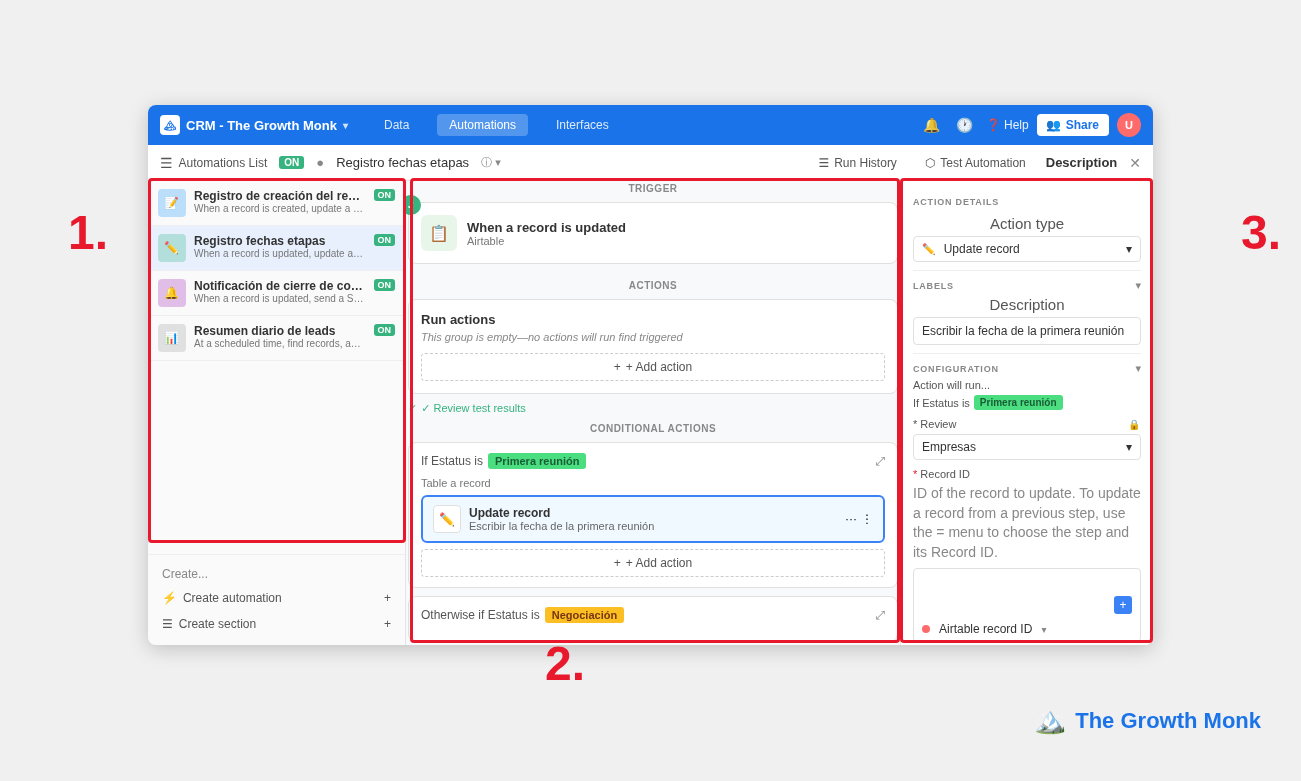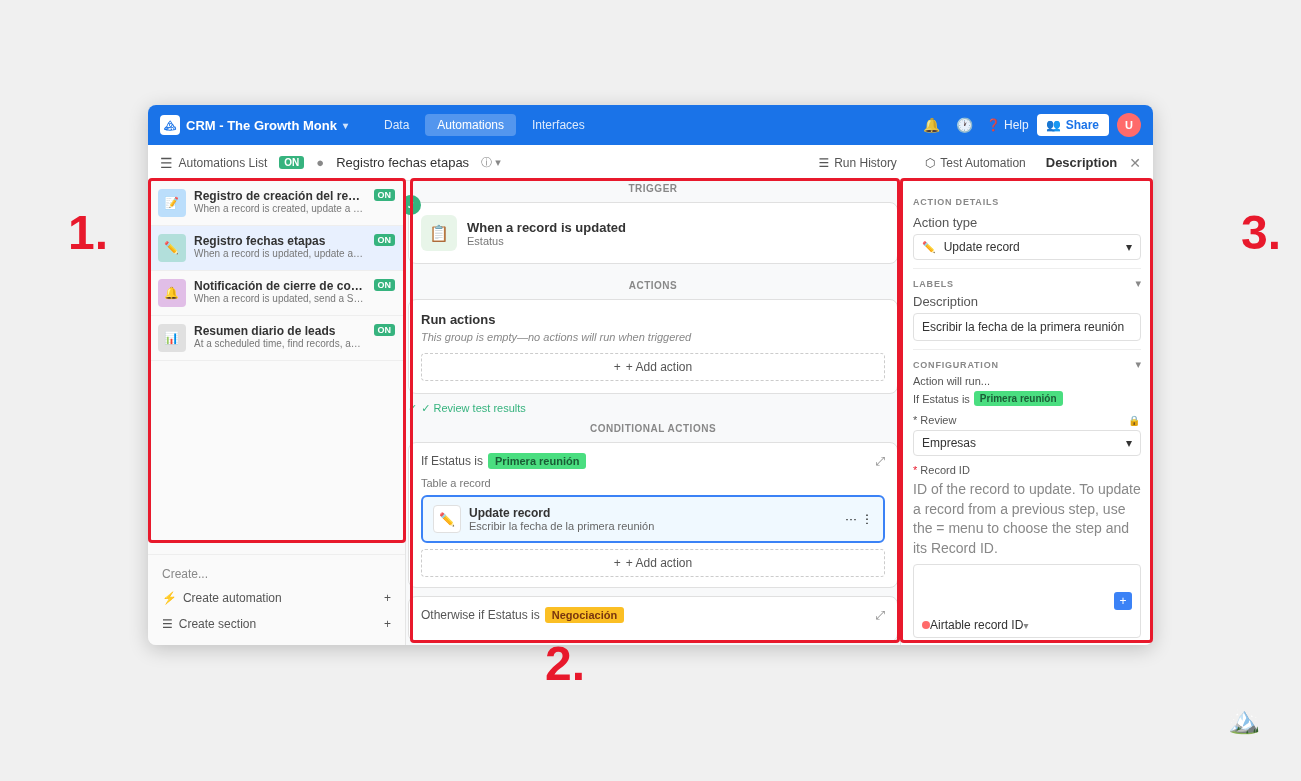--- a/index.html
+++ b/index.html
@@ -97,21 +97,21 @@
       color: #1a73e8;
       font-size: 10px;
       font-weight: 900;
     }
     .nav-chevron {
       color: rgba(255,255,255,0.8);
       font-size: 10px;
     }
     .nav-tabs {
       display: flex;
-      gap: 4px;
+      gap: 16px;
       margin-left: 8px;
     }
     .nav-tab {
       padding: 4px 12px;
       border-radius: 4px;
       color: rgba(255,255,255,0.85);
       font-size: 12px;
       cursor: pointer;
     }
     .nav-tab.active {
@@ -533,23 +533,24 @@
     .section-heading {
       font-size: 9px;
       font-weight: 700;
       color: #888;
       letter-spacing: 0.8px;
       text-transform: uppercase;
       margin-bottom: 8px;
       margin-top: 4px;
     }
     .prop-label {
-      font-size: 13px;
+      font-size: 15px;
       color: #555;
       margin-bottom: 4px;
+      text-align: center;
     }
     .prop-select {
       display: flex;
       align-items: center;
       justify-content: space-between;
       border: 1px solid #e0e0e0;
       border-radius: 4px;
       padding: 5px 8px;
       font-size: 12px;
       color: #333;
@@ -657,21 +658,21 @@
       align-items: center;
       justify-content: space-between;
       border: 1px solid #e0e0e0;
       border-radius: 4px;
       padding: 5px 8px;
       margin-bottom: 8px;
     }
     .record-id-left {
       display: flex;
       align-items: center;
-      gap: 0;
+      gap: 9px;
       font-size: 12px;
       color: #333;
       margin-top: 48px;
     }
     .airtable-dot {
       width: 8px;
       height: 8px;
       background: #ff6b6b;
       border-radius: 50%;
     }
@@ -727,20 +728,21 @@
 <div class="annotation" style="top:205px; left:68px;">1.</div>
 <div class="annotation" style="bottom:90px; left:545px;">2.</div>
 <div class="annotation" style="top:205px; right:20px;">3.</div>
 
 <div class="red-border-1"></div>
 <div class="red-border-2"></div>
 <div class="red-border-3"></div>
 
 <div class="logo-watermark">
   <span style="font-size:26px;">🏔️</span>
+  <span class="logo-text">The Growth Monk</span>
 </div>
 
 <div class="app-container">
 
   <div class="top-nav">
     <div class="nav-logo">
       <div class="nav-logo-icon">🏔</div>
       <span>CRM - The Growth Monk</span>
       <span class="nav-chevron">▾</span>
     </div>
@@ -847,29 +849,29 @@
     </div>
 
     <div class="canvas-area">
       <div class="section-label">TRIGGER</div>
 
       <div class="trigger-card">
         <div class="check-circle">✓</div>
         <div class="trigger-icon">📋</div>
         <div class="trigger-info">
           <div class="trigger-title">When a record is updated</div>
-          <div class="trigger-sub">Estatus</div>
+          <div class="trigger-sub">Airtable</div>
         </div>
       </div>
 
       <div class="section-label">ACTIONS</div>
 
       <div class="run-actions-card">
         <div class="run-actions-title">Run actions</div>
-        <div class="run-actions-empty">This group is empty—no actions will run when triggered</div>
+        <div class="run-actions-empty">This group is empty—no actions will run find triggered</div>
         <button class="add-action-btn">
           <span>+</span>
           <span>+ Add action</span>
         </button>
       </div>
 
       <div class="review-test">
         <span>✓</span>
         <span>✓ Review test results</span>
       </div>

